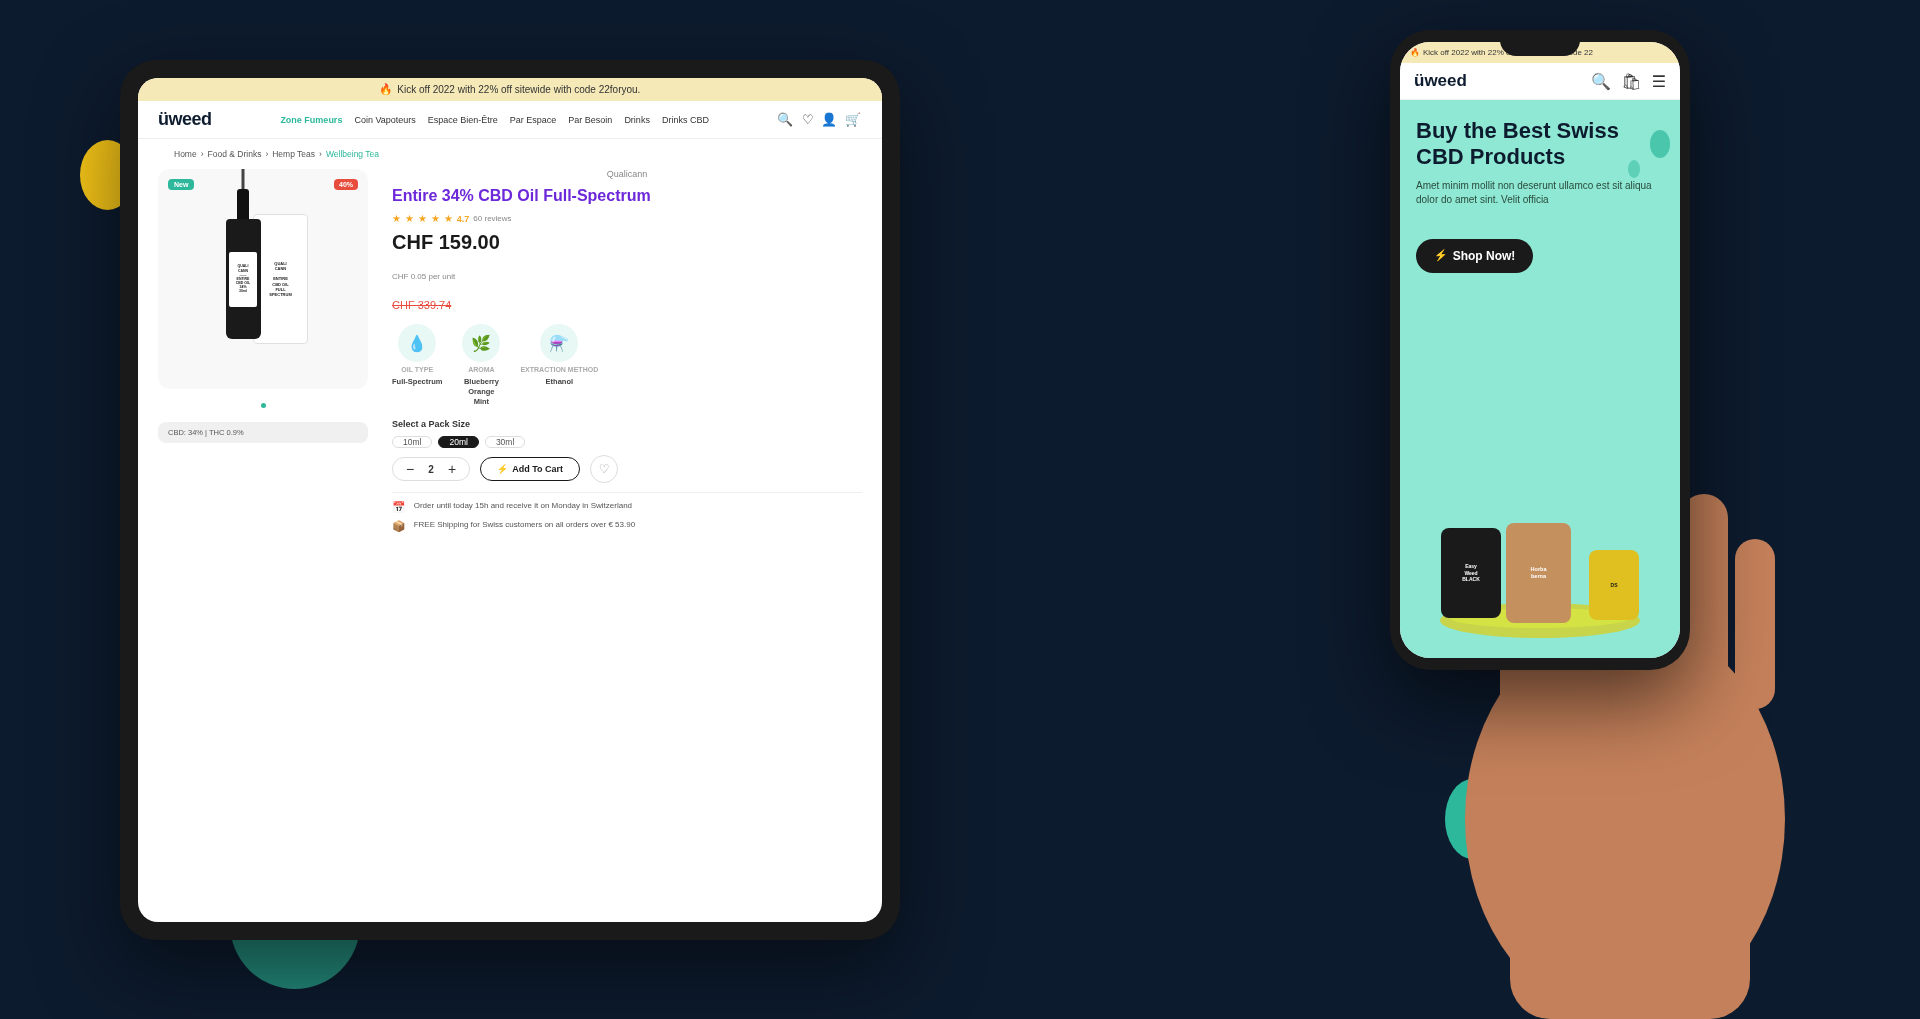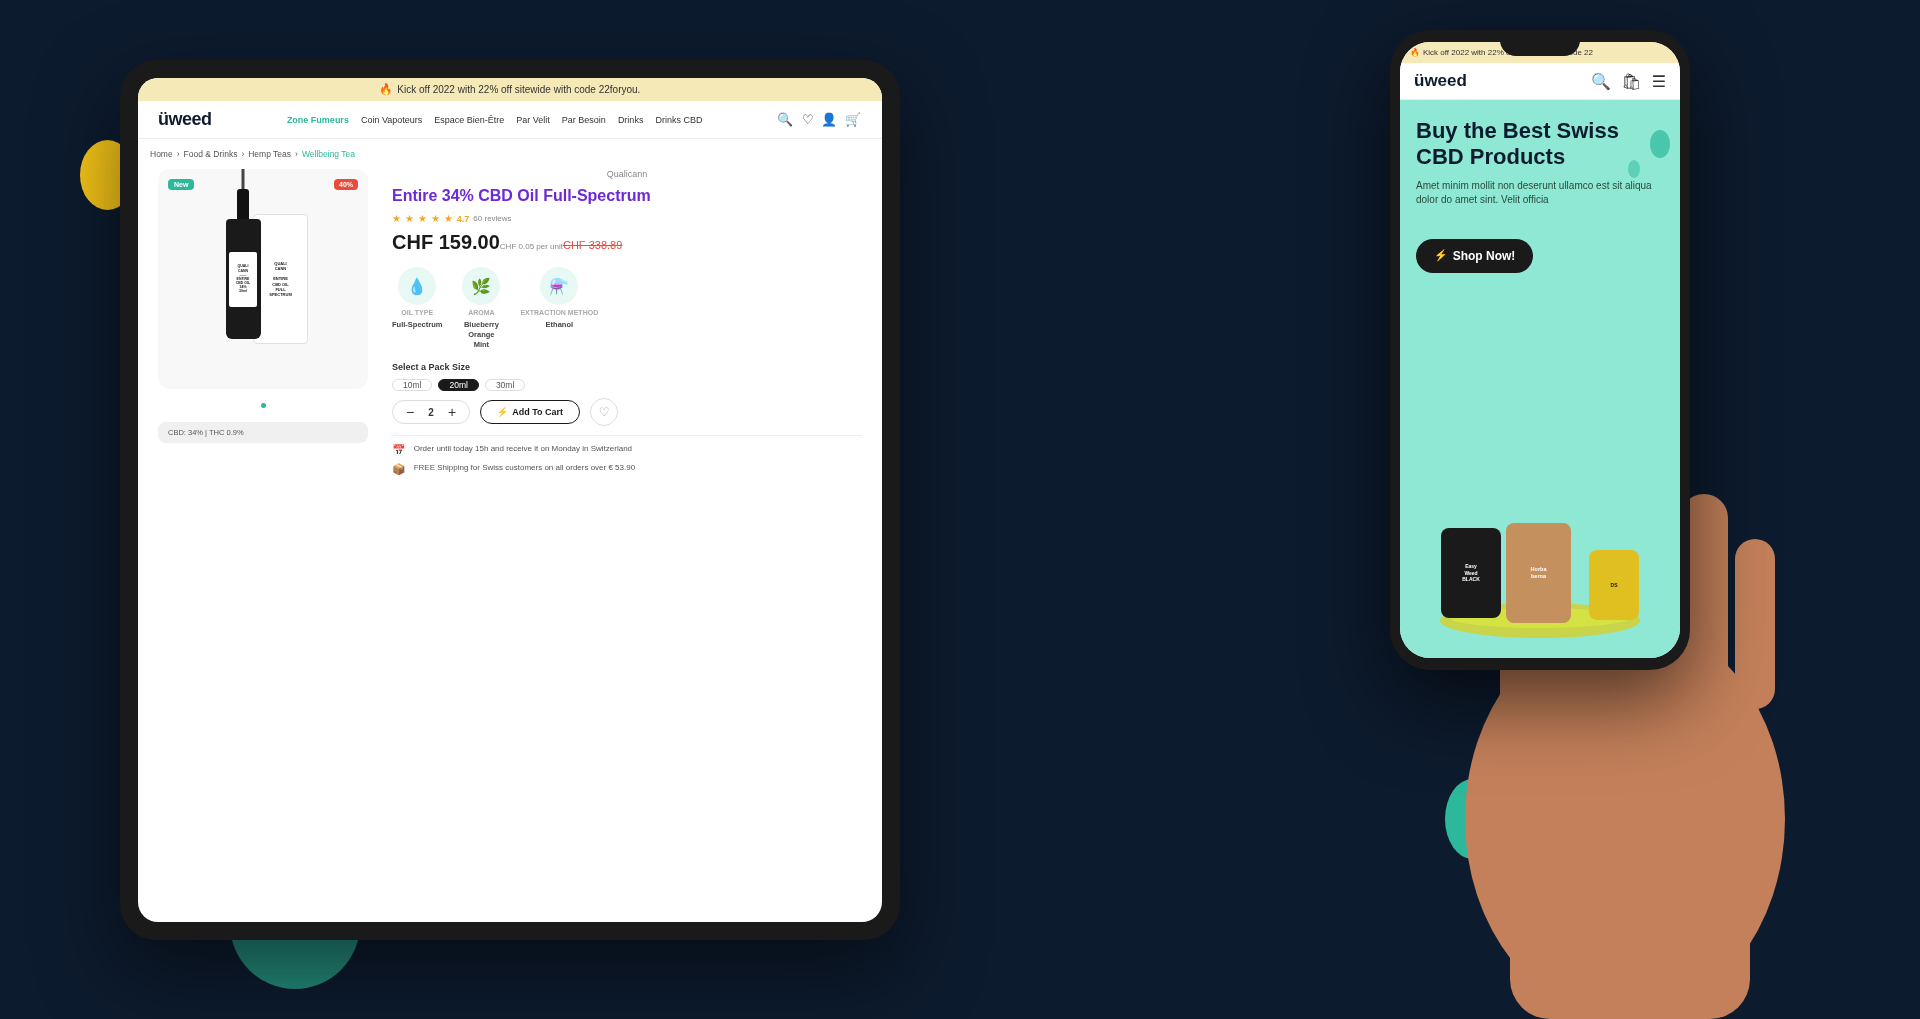--- a/index.html
+++ b/index.html
@@ -108,21 +108,21 @@
     
     .tablet-content {
       flex: 1;
       display: flex;
       flex-direction: column;
       overflow: hidden;
     }
 
     
     .tablet-breadcrumb {
-      padding: 10px 12px;
+      padding: 10px 36px;
       font-size: 8.5px;
       color: #888;
       display: flex;
       gap: 4px;
       align-items: center;
       flex-shrink: 0;
     }
 
     .tablet-breadcrumb span { color: #555; }
     .tablet-breadcrumb .active { color: #2db89b; }
@@ -325,21 +325,22 @@
     }
 
     .star { color: #f5a623; font-size: 10px; }
     .star-half { color: #f5a623; font-size: 10px; }
     .review-count { color: #888; font-size: 8px; }
     .rating-val { color: #f5a623; font-weight: 600; font-size: 9px; }
 
     .product-price {
       display: flex;
       align-items: baseline;
-      gap: 0;
+      gap: 18px;
+      flex-direction: column;
     }
 
     .price-main {
       font-size: 20px;
       font-weight: 800;
       color: #1a1a1a;
     }
 
     .price-per-unit {
       font-size: 8px;
@@ -715,21 +716,21 @@
         <span class="flame-icon">🔥</span>
         <span>Kick off 2022 with 22% off sitewide with code 22foryou.</span>
       </div>
 
       <div class="tablet-nav">
         <div class="tablet-logo">üweed</div>
         <div class="tablet-nav-links">
           <span class="tablet-nav-link active">Zone Fumeurs</span>
           <span class="tablet-nav-link">Coin Vapoteurs</span>
           <span class="tablet-nav-link">Espace Bien-Être</span>
-          <span class="tablet-nav-link">Par Velit</span>
+          <span class="tablet-nav-link">Par Espace</span>
           <span class="tablet-nav-link">Par Besoin</span>
           <span class="tablet-nav-link">Drinks</span>
           <span class="tablet-nav-link">Drinks CBD</span>
         </div>
         <div class="tablet-nav-icons">
           <span class="tablet-nav-icon">🔍</span>
           <span class="tablet-nav-icon">♡</span>
           <span class="tablet-nav-icon">👤</span>
           <span class="tablet-nav-icon">🛒</span>
         </div>
@@ -791,21 +792,21 @@
               <span class="star">★</span>
               <span class="star">★</span>
               <span class="star-half">★</span>
               <span class="rating-val">4.7</span>
               <span class="review-count">60 reviews</span>
             </div>
 
             <div class="product-price">
               <span class="price-main">CHF 159.00</span>
               <span class="price-per-unit">CHF 0.05 per unit</span>
-              <span class="price-old">CHF 338.89</span>
+              <span class="price-old">CHF 339.74</span>
             </div>
 
             <div class="feature-row">
               <div class="feature-item">
                 <div class="feature-icon-circle">💧</div>
                 <div class="feature-label">OIL TYPE</div>
                 <div class="feature-value">Full-Spectrum</div>
               </div>
               <div class="feature-item">
                 <div class="feature-icon-circle">🌿</div>

